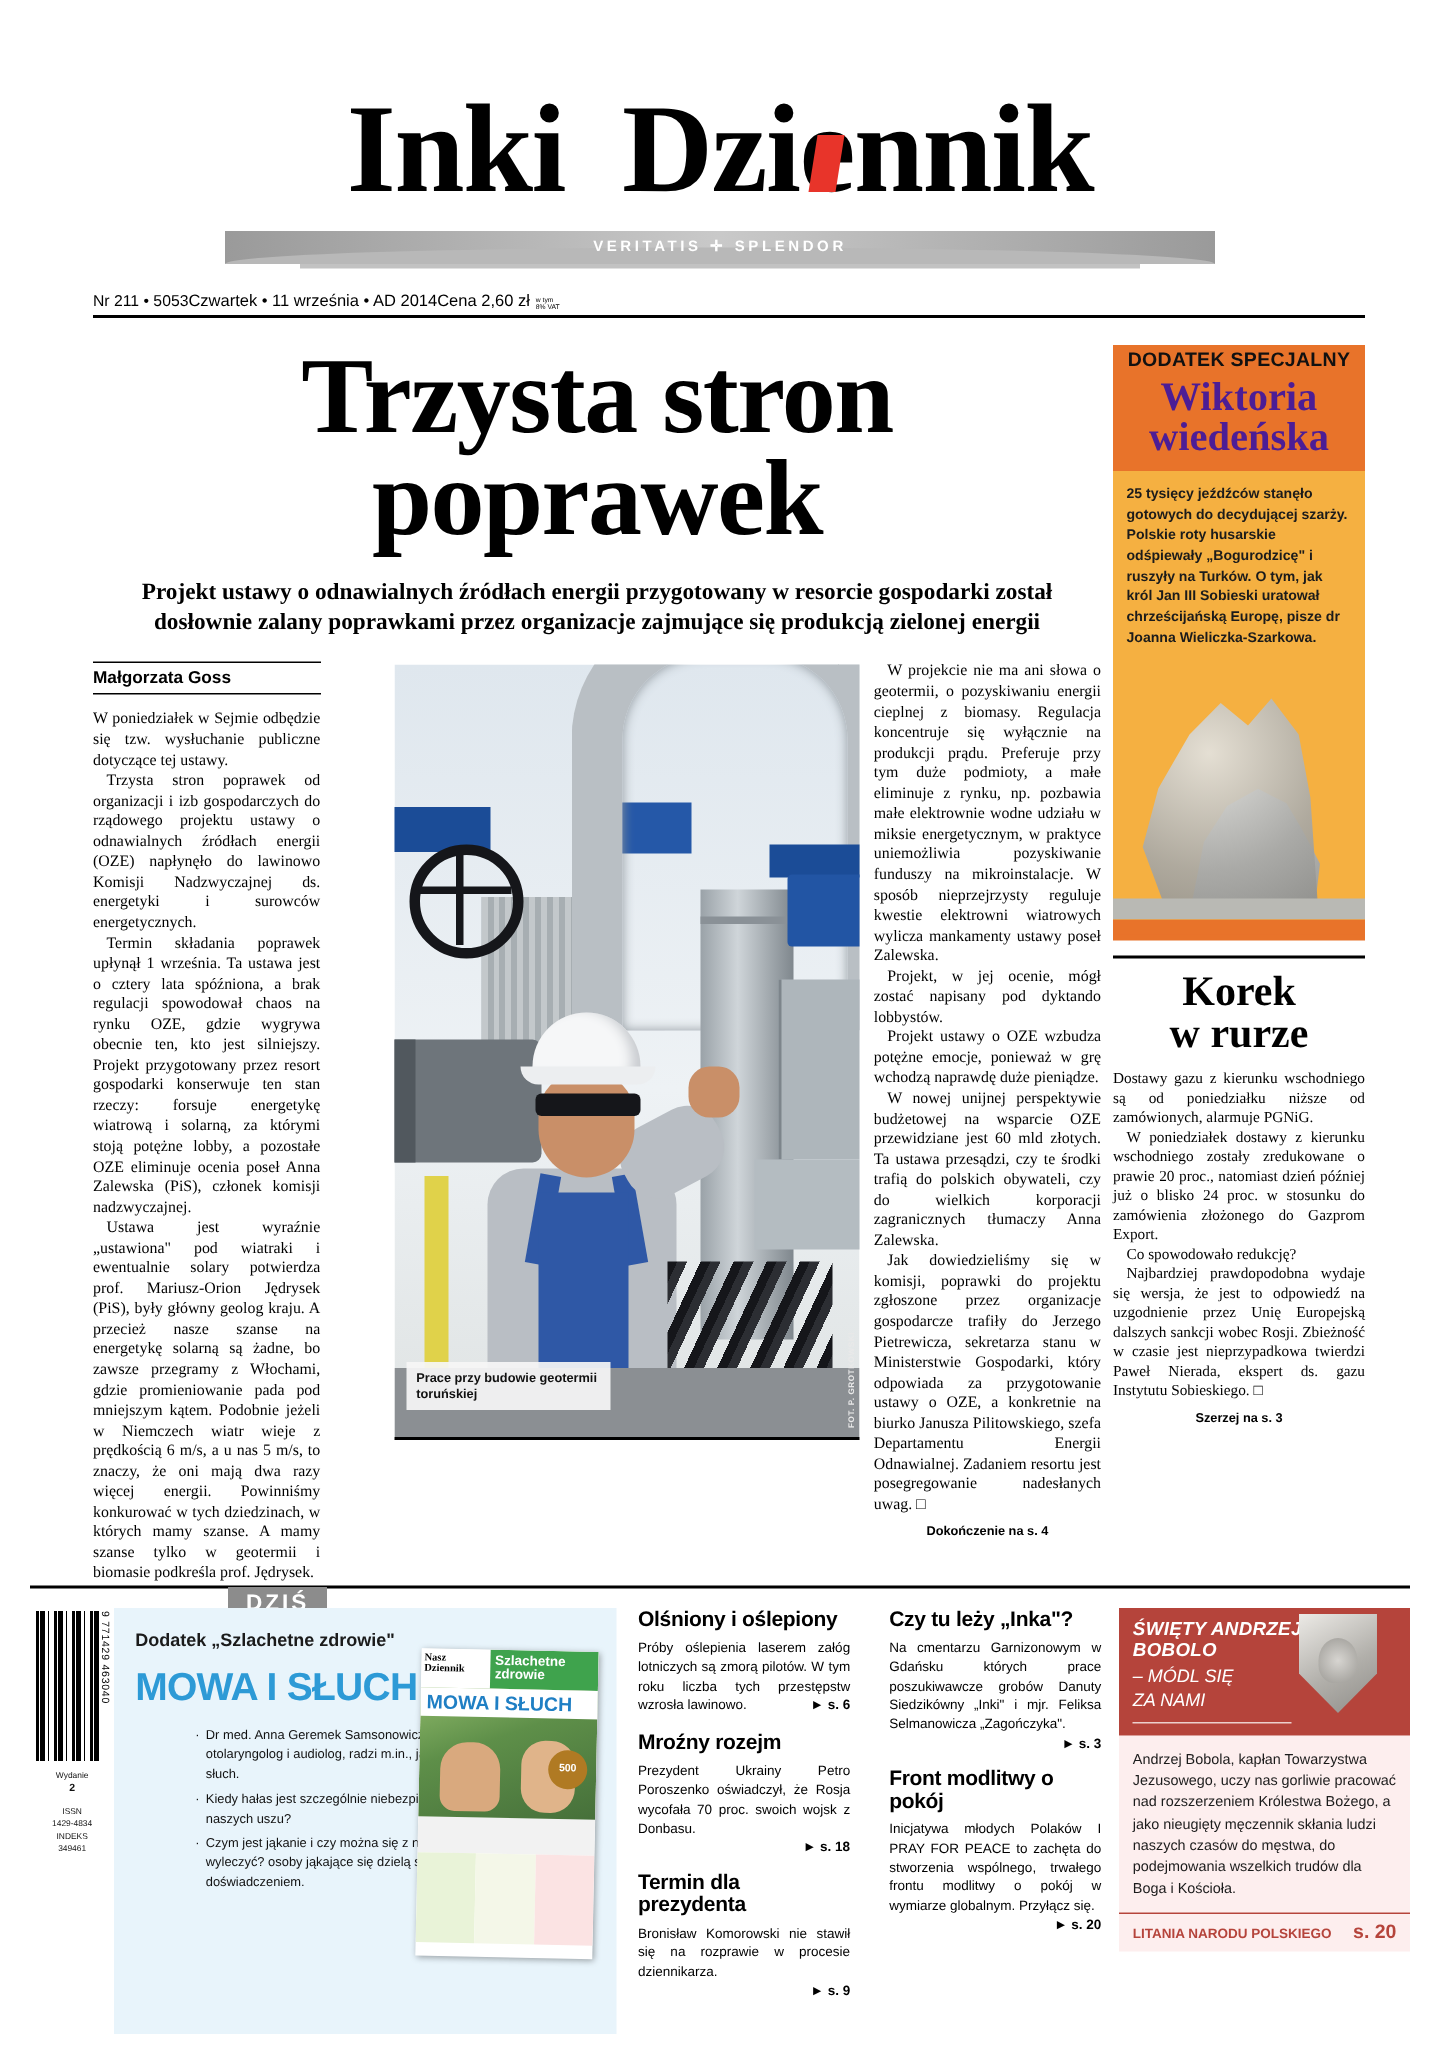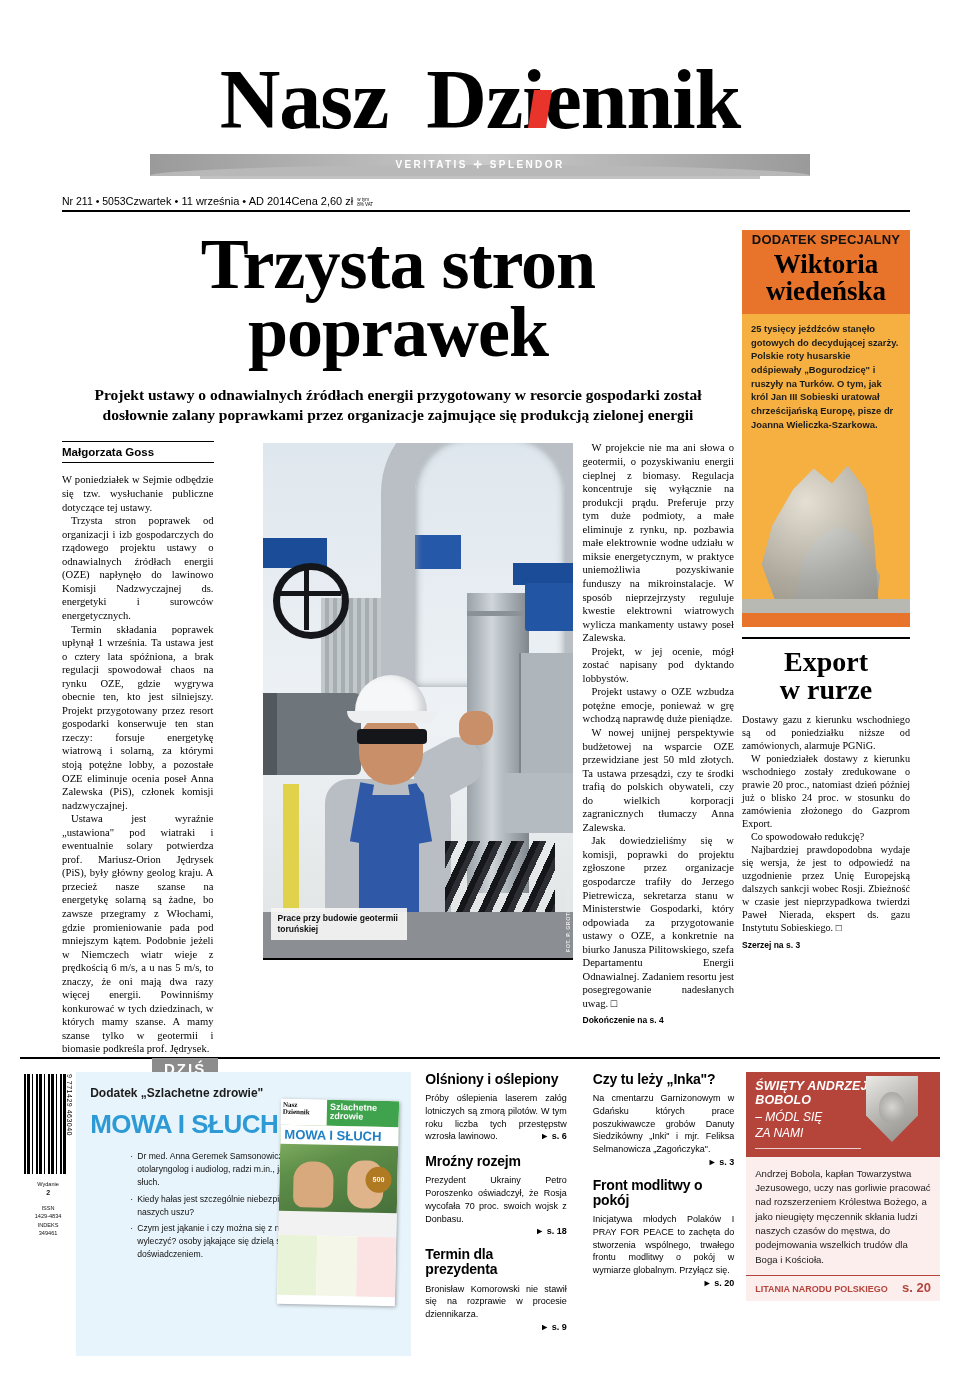--- a/index.html
+++ b/index.html
@@ -37,21 +37,21 @@
         width:672px;margin:18px 0 0;font-weight:600;}
 
   .cols{display:flex;width:672px;margin-top:16px;gap:10px;}
   .col{width:174px;}
   .byline{font-size:11.5px;font-weight:bold;border-top:1.5px solid #000;border-bottom:1.5px solid #000;
         padding:4px 0 4px;margin-bottom:10px;}
   .bodytxt{font-family:"Liberation Serif",serif;font-size:10.6px;line-height:1.28;text-align:justify;
         hyphens:auto;}
   .bodytxt p{margin:0;text-indent:9px;}
   .bodytxt p.noind{text-indent:0;}
-  .contd{text-align:left;font-family:"Liberation Sans",sans-serif;font-size:8.5px;font-weight:bold;
+  .contd{text-align:center;font-family:"Liberation Sans",sans-serif;font-size:8.5px;font-weight:bold;
         margin-top:5px;}
 
   
   .photo-block{width:355px;position:relative;margin-top:2px;margin-left:39px;}
   .photo{width:310px;height:515px;position:relative;overflow:hidden;border-bottom:2px solid #000;}
   .sky{position:absolute;inset:0;background:linear-gradient(#dfe7ee,#eef2f5 55%,#dfe3e3);}
   .pipe-arc{position:absolute;left:118px;top:-40px;width:150px;height:250px;
         border:34px solid #b9bfc4;border-radius:90px 90px 0 0;border-bottom:none;
         background:transparent;box-shadow:inset 0 0 8px #8e969c;}
   .pipe-v{position:absolute;left:204px;top:150px;width:62px;height:300px;
@@ -93,21 +93,21 @@
 
   
   .rail{position:absolute;right:0;top:0;width:168px;}
   .promo{background:#e8732a;position:relative;padding-bottom:4px;}
   .jutro-wrap{position:relative;height:34px;}
   .jutro{position:absolute;left:22px;top:2px;background:#7fc5da;color:#fff;font-weight:bold;
         font-size:19px;letter-spacing:1px;padding:3px 16px 4px;font-style:italic;}
   .jutro-tail{position:absolute;left:16px;top:2px;width:10px;height:36px;background:#5fa9c0;
         clip-path:polygon(0 0,100% 0,100% 100%,40% 70%);}
   .promo-kicker{text-align:center;color:#111;font-weight:bold;font-size:13px;letter-spacing:.2px;padding:2px 0 4px;}
-  .promo-title{text-align:center;color:#000000;font-family:"Liberation Serif",serif;font-weight:bold;
+  .promo-title{text-align:center;color:#4c1d95;font-family:"Liberation Serif",serif;font-weight:bold;
         font-size:27px;line-height:1.02;padding:0 4px 8px;}
   .promo-body{background:#f5b041;color:#1b1b1b;font-size:9.4px;line-height:1.46;padding:8px 9px 6px;font-weight:600;}
   .promo-art{height:175px;background:#f5b041;position:relative;overflow:hidden;}
   .art-sky{position:absolute;inset:0;background:#f5b041;}
   .art-statue{position:absolute;left:12px;bottom:6px;width:130px;height:150px;
         background:radial-gradient(circle at 40% 30%,#e3e3e0,#a9a9a6 60%,#8d8d8a);
         clip-path:polygon(18% 100%,6% 72%,14% 46%,30% 22%,46% 8%,60% 18%,72% 6%,86% 22%,92% 50%,96% 100%);
         opacity:.92;}
   .art-horse{position:absolute;left:52px;bottom:8px;width:86px;height:96px;
         background:linear-gradient(150deg,#d8d8d4,#9c9c99);
@@ -178,21 +178,21 @@
         color:#b5443b;font-size:9px;font-weight:bold;display:flex;justify-content:space-between;align-items:baseline;}
   .saint-foot .pg{font-size:13px;color:#b5443b;}
 </style>
 </head>
 <body>
 
 <div class="page">
 
   <div class="masthead">
     <div class="logo">
-      <span>Nasz</span>
+      <span>Inki</span>
       <span style="display:inline-block;width:18px;"></span><span>Dziennik</span>
       <span class="redmark"></span>
     </div>
     <div class="veritas-wrap">
       <div class="veritas-bar"></div>
       <div class="veritas-txt">
         <span>VERITATIS</span><span class="sep">&nbsp;✛&nbsp;</span><span>SPLENDOR</span>
       </div>
     </div>
     <div class="veritas-under"></div>
@@ -263,21 +263,21 @@
           <div class="caption">Prace przy budowie geotermii toruńskiej</div>
           <div class="photocredit">FOT. P. GROTKOWSKI</div>
         </div>
       </div>
 
       <div class="col">
         <div class="bodytxt">
           <p>W projekcie nie ma ani słowa o geotermii, o pozyskiwaniu energii cieplnej z biomasy.  Regulacja koncentruje się wyłącznie na produkcji prądu. Preferuje przy tym duże podmioty, a małe eliminuje z rynku, np. pozbawia małe elektrownie wodne udziału w miksie energetycznym, w praktyce uniemożliwia pozyskiwanie funduszy na mikroinstalacje. W sposób nieprzejrzysty reguluje kwestie elektrowni wiatrowych  wylicza mankamenty ustawy poseł Zalewska.</p>
           <p>Projekt, w jej ocenie, mógł zostać napisany pod dyktando lobbystów.</p>
           <p>Projekt ustawy o OZE wzbudza potężne emocje, ponieważ w grę wchodzą naprawdę duże pieniądze.</p>
-          <p>W nowej unijnej perspektywie budżetowej na wsparcie OZE przewidziane jest 50 mld złotych. Ta ustawa przesądzi, czy te środki trafią do polskich obywateli, czy do wielkich korporacji zagranicznych  tłumaczy Anna Zalewska.</p>
+          <p>W nowej unijnej perspektywie budżetowej na wsparcie OZE przewidziane jest 60 mld złotych. Ta ustawa przesądzi, czy te środki trafią do polskich obywateli, czy do wielkich korporacji zagranicznych  tłumaczy Anna Zalewska.</p>
           <p>Jak dowiedzieliśmy się w komisji, poprawki do projektu zgłoszone przez organizacje gospodarcze trafiły do Jerzego Pietrewicza, sekretarza stanu w Ministerstwie Gospodarki, który odpowiada za przygotowanie ustawy o OZE, a konkretnie  na biurko Janusza Pilitowskiego, szefa Departamentu Energii Odnawialnej. Zadaniem resortu jest posegregowanie nadesłanych uwag. □</p>
         </div>
         <div class="contd">Dokończenie na s. 4</div>
       </div>
 
     </div>
 
     <div class="rail">
 
       <div class="promo">
@@ -291,21 +291,21 @@
           <div class="art-sky"></div>
           <div class="art-horse"></div>
           <div class="art-statue"></div>
           <div class="art-base"></div>
         </div>
         <div class="promo-foot"></div>
       </div>
 
       <div class="korek">
         <h2>
-          <span>Export</span><br>
+          <span>Korek</span><br>
           <span>w rurze</span>
         </h2>
         <div class="bodytxt">
           <p class="noind">Dostawy gazu z kierunku wschodniego są od poniedziałku niższe od zamówionych, alarmuje PGNiG.</p>
           <p>W poniedziałek dostawy z kierunku wschodniego zostały zredukowane o prawie 20 proc., natomiast dzień później już o blisko 24 proc. w stosunku do zamówienia złożonego do Gazprom Export.</p>
           <p>Co spowodowało redukcję?</p>
           <p>Najbardziej prawdopodobna wydaje się wersja, że jest to odpowiedź na uzgodnienie przez Unię Europejską dalszych sankcji wobec Rosji. Zbieżność w czasie jest nieprzypadkowa  twierdzi Paweł Nierada, ekspert ds. gazu Instytutu Sobieskiego. □</p>
         </div>
         <div class="contd">Szerzej na s. 3</div>
       </div>

